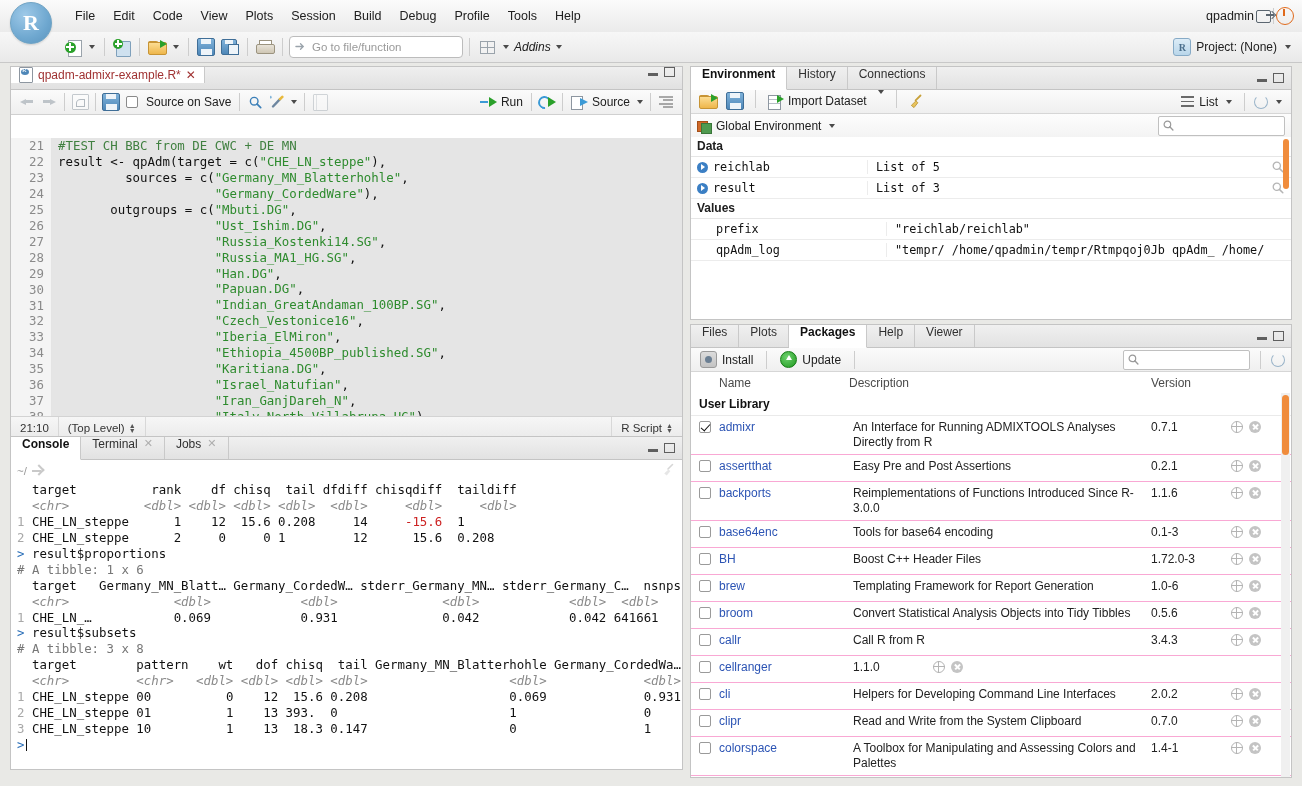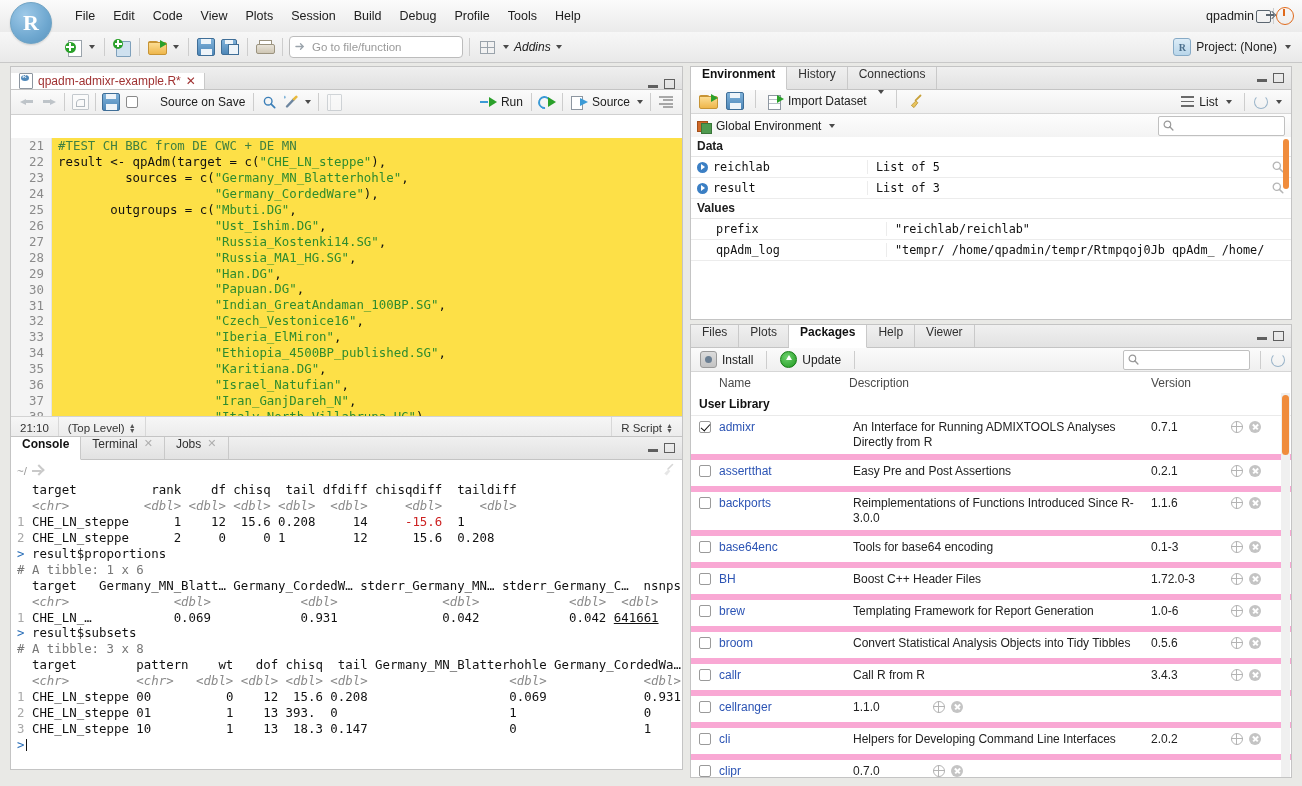--- a/index.html
+++ b/index.html
@@ -123,21 +123,21 @@
   .ptab .x{margin-left:6px;color:#aeaeae;font-size:11px;}
   .ptab-filler{flex:1;}
   .winbtns{display:flex;align-items:center;gap:6px;padding-right:7px;}
   .wb-min{width:10px;height:8px;position:relative;}
   .wb-min:after{content:"";position:absolute;left:0;bottom:0;width:10px;height:3px;background:#5f5f5f;}
   .wb-max{width:11px;height:10px;border:1.5px solid #5f5f5f;box-sizing:border-box;}
   .wb-max:after{content:"";position:absolute;}
 
   
   #source-pane{left:10px;top:66px;width:673px;height:373px;}
-  .src-tabbar{height:22px;background:linear-gradient(to bottom,#efefef,#e1e1e1);border-bottom:1px solid #c4c4c4;display:flex;align-items:flex-end;}
+  .src-tabbar{height:22px;background:linear-gradient(to bottom,#efefef,#e1e1e1);border-bottom:1px solid #c4c4c4;display:flex;align-items:flex-start;}
   .src-tab{display:flex;align-items:center;gap:5px;padding:0 8px;background:#fff;font-size:12px;color:#a03232;border-right:1px solid #c9c9c9;}
   .ic-rfile{width:12px;height:14px;background:#fff;border:1px solid #8d96a0;position:relative;border-radius:1px;}
   .ic-rfile:before{content:"";position:absolute;left:1px;top:1px;width:8px;height:6px;border-radius:50%;background:#4e87b8;}
   .ic-rfile:after{content:"R";position:absolute;left:2px;top:-2px;font-size:7px;color:#fff;font-family:"Liberation Serif",serif;}
 
   .src-toolbar{
     height:24px;background:linear-gradient(to bottom,#fbfbfb,#efefef);border-bottom:1px solid #d0d0d0;
     display:flex;align-items:center;position:relative;padding:0 5px;
   }
   .arrow-l,.arrow-r{width:14px;height:11px;position:relative;opacity:.45;}
@@ -165,21 +165,21 @@
   .ic-source .hd{position:absolute;right:0;top:1.5px;width:0;height:0;border-top:4.5px solid transparent;border-bottom:4.5px solid transparent;border-left:8px solid #3b9ad6;}
   .ic-outline{width:14px;height:12px;display:flex;flex-direction:column;justify-content:space-between;opacity:.55;}
   .ic-outline i{height:1.8px;background:#6a6a6a;display:block;}
   .ic-outline i:nth-child(1){width:14px;}
   .ic-outline i:nth-child(2){width:10px;margin-left:4px;}
   .ic-outline i:nth-child(3){width:14px;}
   .ic-outline i:nth-child(4){width:10px;margin-left:4px;}
 
   
   .code-area{
-    position:absolute;left:0;right:0;top:71px;bottom:22px;background:#fde047;overflow:hidden;
+    position:absolute;left:0;right:0;top:71px;bottom:22px;background:#e5e5e5;overflow:hidden;
     font-family:"DejaVu Sans Mono","Liberation Mono",monospace;font-size:12.4px;line-height:15.95px;
   }
   .gutter{position:absolute;left:0;top:0;bottom:0;width:40px;background:#f4f4f4;border-right:1px solid #e4e4e4;}
   .gutter div{text-align:right;padding-right:7px;color:#8a8a8a;font-size:12.4px;line-height:15.95px;}
   .codelines{position:absolute;left:47px;top:0;right:0;bottom:0;white-space:pre;}
   .codelines div{line-height:15.95px;height:15.95px;color:#111;}
   .cm{color:#408040;}
   .str{color:#2e8b2e;}
 
   .src-status{
@@ -207,21 +207,21 @@
     position:absolute;left:0;right:0;top:45px;bottom:0;overflow:hidden;background:#fff;
     font-family:"DejaVu Sans Mono","Liberation Mono",monospace;font-size:12.4px;line-height:15.95px;
     padding:0 4px 0 6px;white-space:pre;
   }
   .console-body .ln{height:15.95px;line-height:15.95px;color:#111;}
   .c-prompt{color:#2b6fb8;}
   .c-cmt{color:#777;}
   .c-type{color:#8a8a8a;font-style:italic;}
   .c-rownum{color:#a8a8a8;}
   .c-red{color:#cc2222;}
-  .c-ul{text-decoration:underline;}
+  .c-ul{}
   .cursor{display:inline-block;width:1px;height:12px;background:#111;vertical-align:-2px;margin-left:2px;}
 
   
   #env-pane{left:690px;top:66px;width:602px;height:254px;}
   .env-toolbar{
     height:23px;background:linear-gradient(to bottom,#fbfbfb,#efefef);border-bottom:1px solid #d6d6d6;
     display:flex;align-items:flex-start;padding:0 6px;gap:5px;position:relative;
   }
   .env-tool-right{position:absolute;right:6px;top:0;height:23px;display:flex;align-items:center;gap:5px;}
   .ic-import{width:15px;height:13px;position:relative;}
@@ -273,21 +273,21 @@
   .pkg-head{
     height:22px;background:#fff;border-bottom:1px solid #d6d6d6;display:flex;align-items:center;font-size:12px;color:#4a4a4a;
   }
   .pkg-head .c-chk{width:28px;}
   .pkg-head .c-name{width:130px;}
   .pkg-head .c-desc{flex:1;}
   .pkg-head .c-ver{width:80px;}
   .pkg-head .c-act{width:60px;}
   .pkg-list{position:absolute;left:0;right:0;top:68px;bottom:0;overflow:hidden;background:#fff;}
   .pkg-libhead{height:22px;line-height:22px;font-size:12px;font-weight:bold;color:#111;padding-left:8px;background:#fff;border-bottom:1px solid #eaeaea;}
-  .pkg-row{display:flex;align-items:flex-start;border-bottom:6px solid #f9a8d4;padding:4px 0 4px 0;font-size:12px;min-height:18px;}
+  .pkg-row{display:flex;align-items:flex-start;border-bottom:1px solid #f9a8d4;padding:4px 0 4px 0;font-size:12px;min-height:18px;}
   .pkg-row .c-chk{width:28px;display:flex;justify-content:center;padding-top:1px;}
   .pkg-row .c-name{width:130px;color:#2c54b4;padding-right:4px;}
   .pkg-row .c-desc{flex:1;color:#222;line-height:15px;padding-right:8px;}
   .pkg-row .c-ver{width:80px;color:#222;}
   .pkg-row .c-act{width:60px;display:flex;gap:6px;align-items:center;padding-top:1px;}
   .pchk{width:12px;height:12px;border:1px solid #9a9a9a;background:#fff;border-radius:2px;box-sizing:border-box;position:relative;}
   .pchk.on:after{content:"";position:absolute;left:3px;top:0px;width:4px;height:8px;border:solid #111;border-width:0 1.6px 1.6px 0;transform:rotate(42deg);}
   .ic-globe{width:12px;height:12px;border-radius:50%;border:1.3px solid #b4b4b4;box-sizing:border-box;position:relative;}
   .ic-globe:before{content:"";position:absolute;left:-1.3px;top:4.2px;width:12px;height:1.3px;background:#b4b4b4;}
   .ic-globe:after{content:"";position:absolute;left:4.2px;top:-1.3px;width:1.3px;height:12px;background:#b4b4b4;}
@@ -419,21 +419,21 @@
           <span class="arrow-r"></span>
         </span>
       <span class="sep"></span>
       <span class="tbtn">
           <span class="ic-popout"></span>
         </span>
       <span class="sep"></span>
       <span class="tbtn">
           <span class="ic-save"></span>
         </span>
-      <span class="tbtn" style="gap:22px;padding:0 4px;">
+      <span class="tbtn" style="gap:8px;padding:0 4px;">
         <span class="cb"></span>
         <span class="sos">Source on Save</span>
       </span>
       <span class="sep"></span>
       <span class="tbtn">
         <svg class="ic-mag" viewBox="0 0 14 14">
             <circle cx="5.6" cy="5.6" r="4.1" fill="none" stroke="#3b7fb8" stroke-width="1.5"></circle>
             <path d="M8.8 8.8 L12.6 12.6" stroke="#3b7fb8" stroke-width="1.8" stroke-linecap="round"></path>
           </svg>
       </span>
@@ -853,20 +853,21 @@
             <div class="c-act">
               <span class="ic-globe"></span>
               <span class="ic-remove"></span>
             </div>
           </div>
           <div class="pkg-row">
             <div class="c-chk">
               <span class="pchk"></span>
             </div>
             <div class="c-name">clipr</div>
+            <div class="c-desc">Read and Write from the System Clipboard</div>
             <div class="c-ver">0.7.0</div>
             <div class="c-act">
               <span class="ic-globe"></span>
               <span class="ic-remove"></span>
             </div>
           </div>
           <div class="pkg-row">
             <div class="c-chk">
               <span class="pchk"></span>
             </div>

